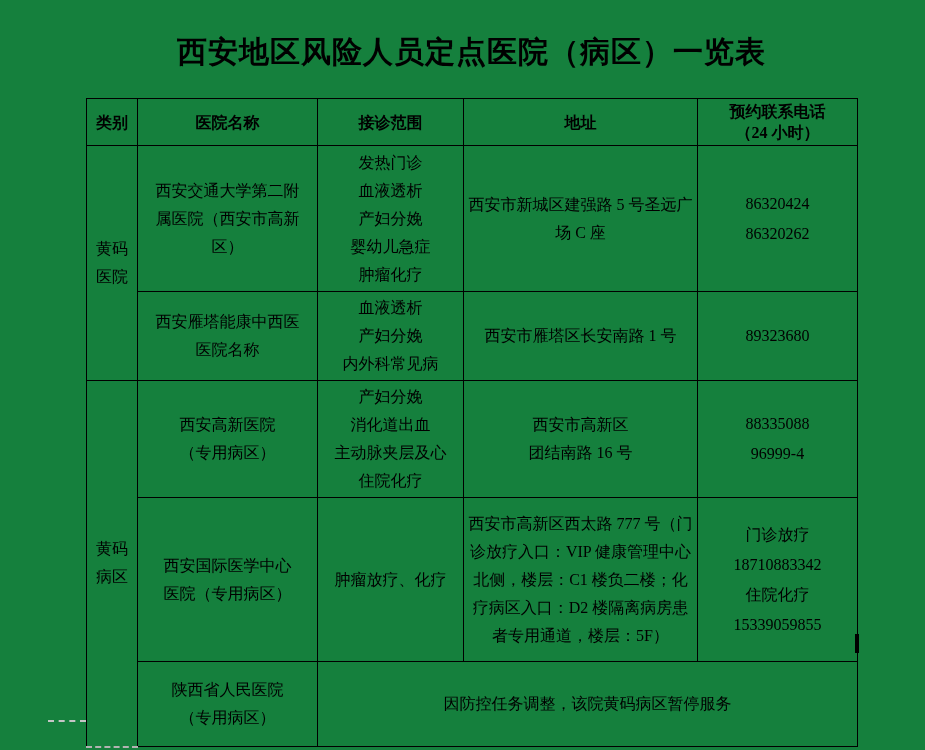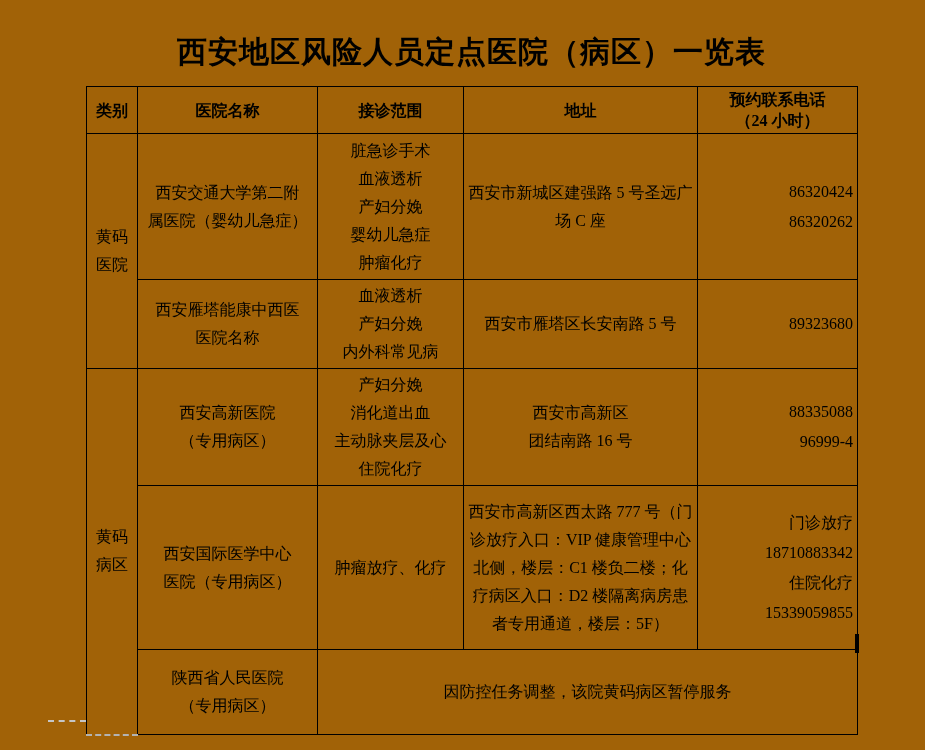--- a/index.html
+++ b/index.html
@@ -1,25 +1,25 @@
 <!DOCTYPE html>
 <html><head>
 <meta charset="utf-8">
 <style>
   html,body{margin:0;padding:0;background:#ffffff;}
   body{width:925px;height:750px;font-family:"Liberation Serif","DejaVu Serif",serif;color:#000;}
-  .page{position:relative;width:925px;height:750px;background:#a16207;overflow:hidden;}
+  .page{position:relative;width:925px;height:750px;background:#15803d;overflow:hidden;}
   .title{position:absolute;top:32px;left:86px;width:771px;margin:0;text-align:center;
          font-size:30px;font-weight:bold;letter-spacing:1px;white-space:nowrap;}
-  table.tbl{position:absolute;top:86px;left:86px;width:771px;table-layout:fixed;
+  table.tbl{position:absolute;top:98px;left:86px;width:771px;table-layout:fixed;
             border-collapse:collapse;}
   .tbl th,.tbl td{border:1.5px solid #000;text-align:center;vertical-align:middle;
             font-size:16px;line-height:28px;padding:2px 4px;word-break:break-all;}
   .tbl th{font-weight:bold;line-height:21px;}
-  .phone-cell div{line-height:30px;text-align:right;}
+  .phone-cell div{line-height:30px;}
   .addr-long{text-align:left;line-height:27px;padding:2px 6px;margin-left:24px;}
   .cat-ward{border-bottom:2px dashed #b3b3b3 !important;}
   .dash-ext{position:absolute;top:720px;left:48px;width:38px;height:0;
             border-top:2px dashed #c6c6c6;}
   .cursor-bar{position:absolute;top:634px;left:855px;width:4px;height:19px;background:#000;}
 </style>
 </head>
 <body>
 
 <div class="page">
@@ -46,24 +46,24 @@
         </th>
       </tr>
 
       <tr style="height:146px">
         <td rowspan="2">
           <div>黄码</div>
           <div>医院</div>
         </td>
         <td>
           <div>西安交通大学第二附</div>
-          <div>属医院（婴幼儿急症）</div>
+          <div>属医院（西安市高新区）</div>
         </td>
         <td>
-          <div>脏急诊手术</div>
+          <div>发热门诊</div>
           <div>血液透析</div>
           <div>产妇分娩</div>
           <div>婴幼儿急症</div>
           <div>肿瘤化疗</div>
         </td>
         <td>西安市新城区建强路 5 号圣远广场 C 座</td>
         <td class="phone-cell">
           <div>86320424</div>
           <div>86320262</div>
         </td>
@@ -72,21 +72,21 @@
       <tr style="height:85px">
         <td>
           <div>西安雁塔能康中西医</div>
           <div>医院名称</div>
         </td>
         <td>
           <div>血液透析</div>
           <div>产妇分娩</div>
           <div>内外科常见病</div>
         </td>
-        <td>西安市雁塔区长安南路 5 号</td>
+        <td>西安市雁塔区长安南路 1 号</td>
         <td class="phone-cell">
           <div>89323680</div>
         </td>
       </tr>
 
       <tr style="height:111px">
         <td rowspan="3" class="cat-ward">
           <div>黄码</div>
           <div>病区</div>
         </td>

